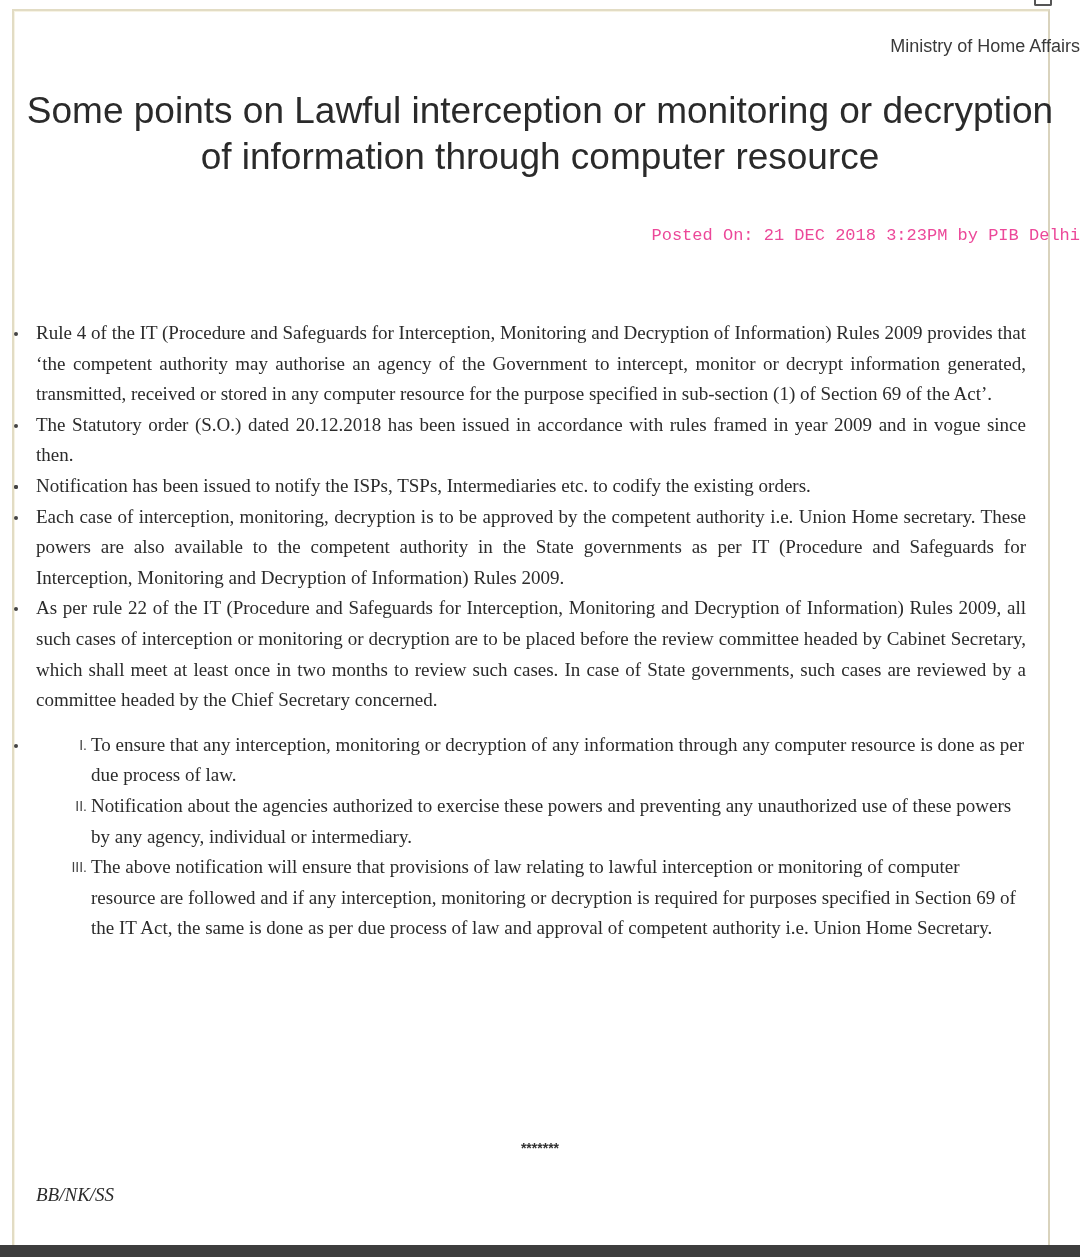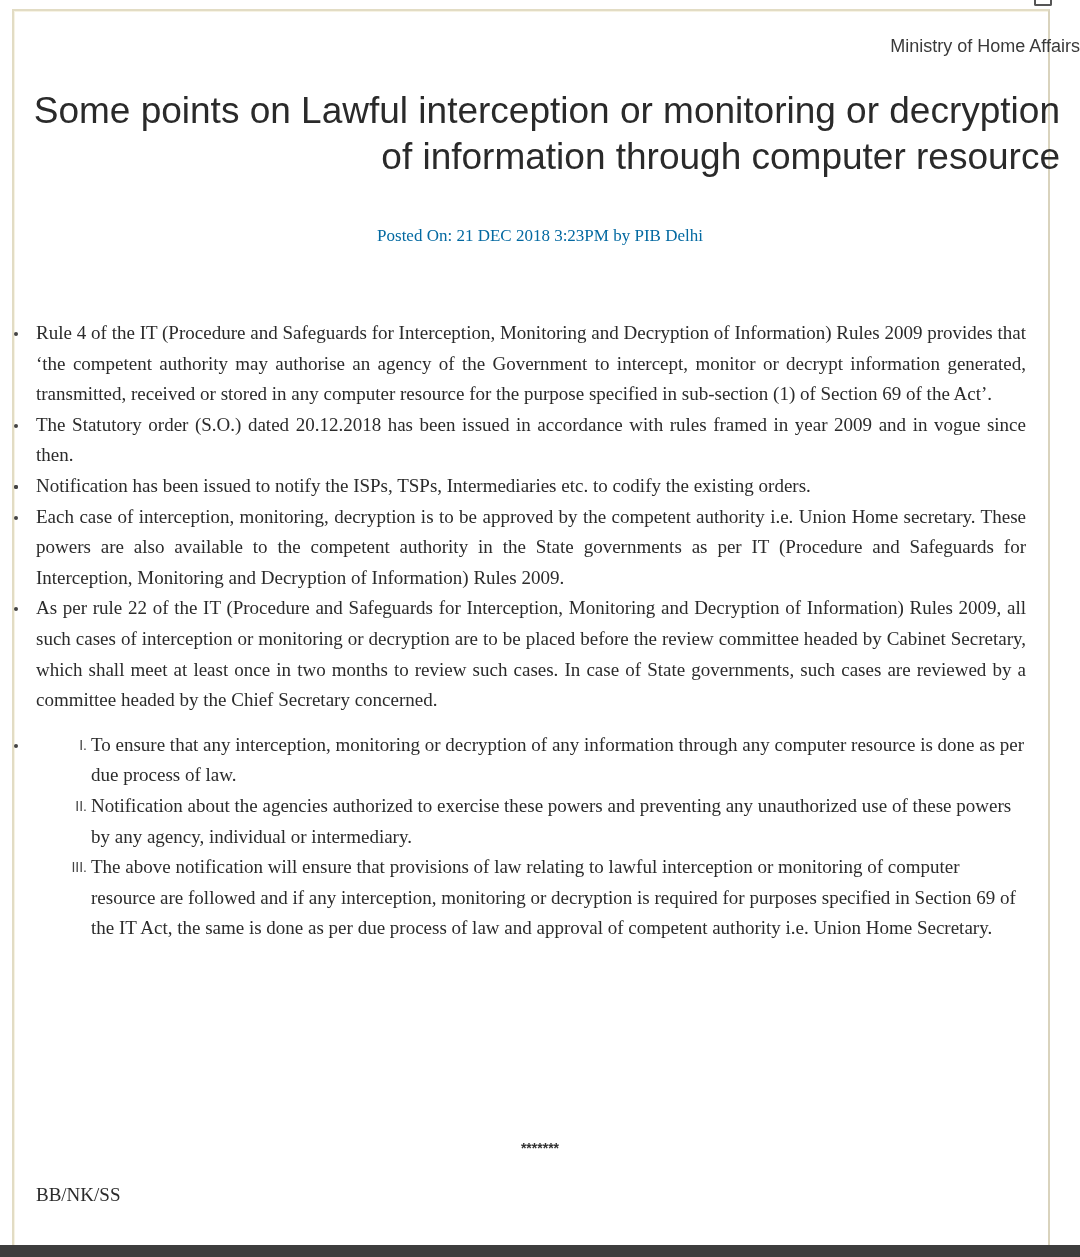--- a/index.html
+++ b/index.html
@@ -45,37 +45,37 @@
       text-align: right;
       font-family: "Liberation Sans", sans-serif;
       font-size: 18px;
       color: #3a3a3a;
     }
     .title {
       position: absolute;
       left: 20px;
       right: 20px;
       top: 88px;
-      text-align: right;
+      text-align: center;
       font-family: "Liberation Sans", sans-serif;
       font-size: 37px;
       line-height: 46px;
       color: #2a2a2a;
       font-weight: normal;
       margin: 0;
     }
     .posted {
       position: absolute;
       left: 0;
       right: 0;
       top: 226px;
-      text-align: center;
-      font-family: Liberation Serif, serif;
+      text-align: right;
+      font-family: Liberation Mono, monospace;
       font-size: 17px;
-      color: #0369a1;
+      color: #ec4899;
     }
     .bullets {
       position: absolute;
       left: 36px;
       width: 990px;
       top: 318px;
       margin: 0;
       padding: 0;
       list-style: none;
       font-size: 19px;
@@ -130,20 +130,21 @@
       letter-spacing: 0px;
       color: #333;
       font-weight: bold;
     }
     .signoff {
       position: absolute;
       left: 36px;
       top: 1184px;
       font-size: 19px;
       color: #2b2b2b;
+      font-style: italic;
     }
     .bottom-bar {
       position: absolute;
       left: 0;
       right: 0;
       bottom: 0;
       height: 12px;
       background: #3d3d3d;
     }
   </style>

